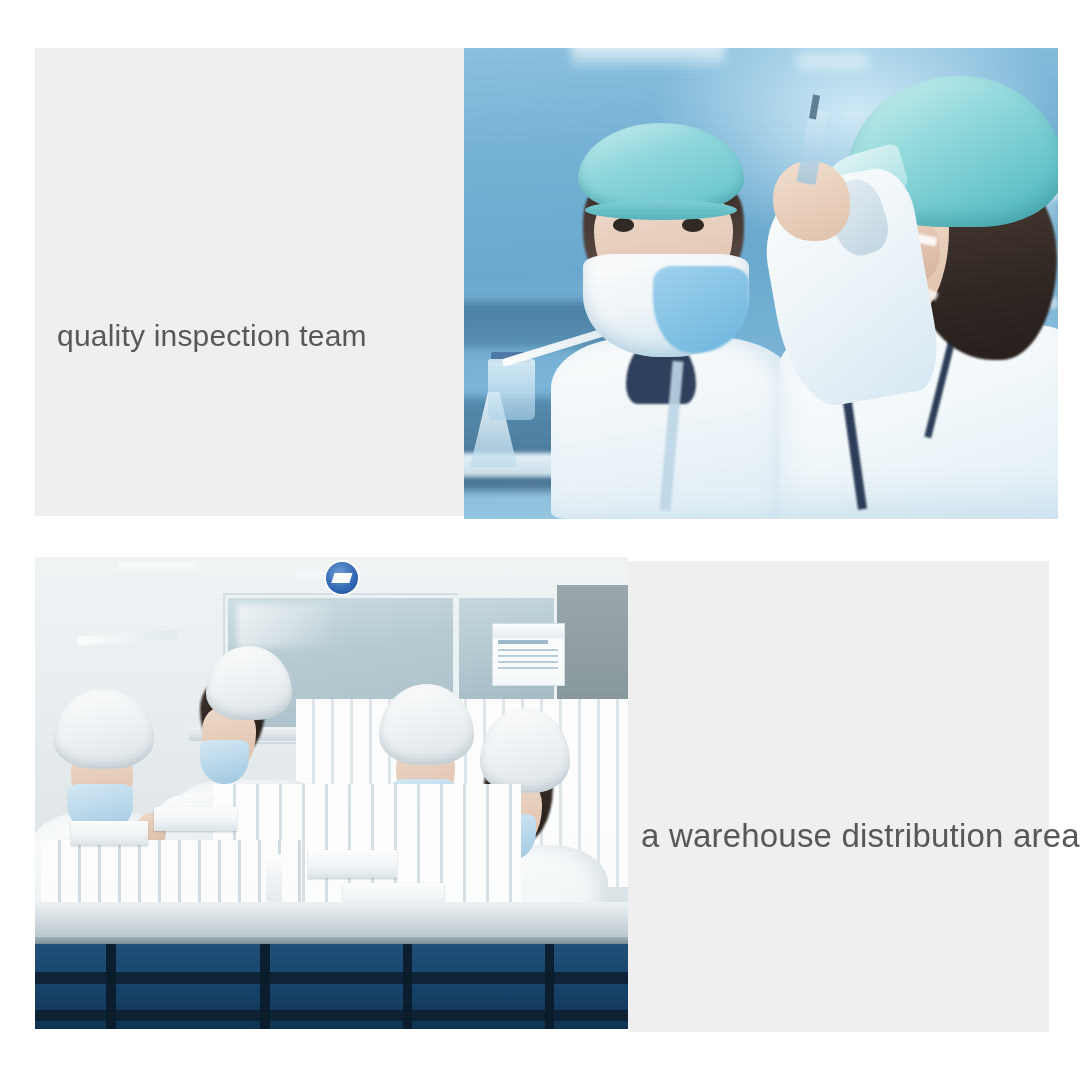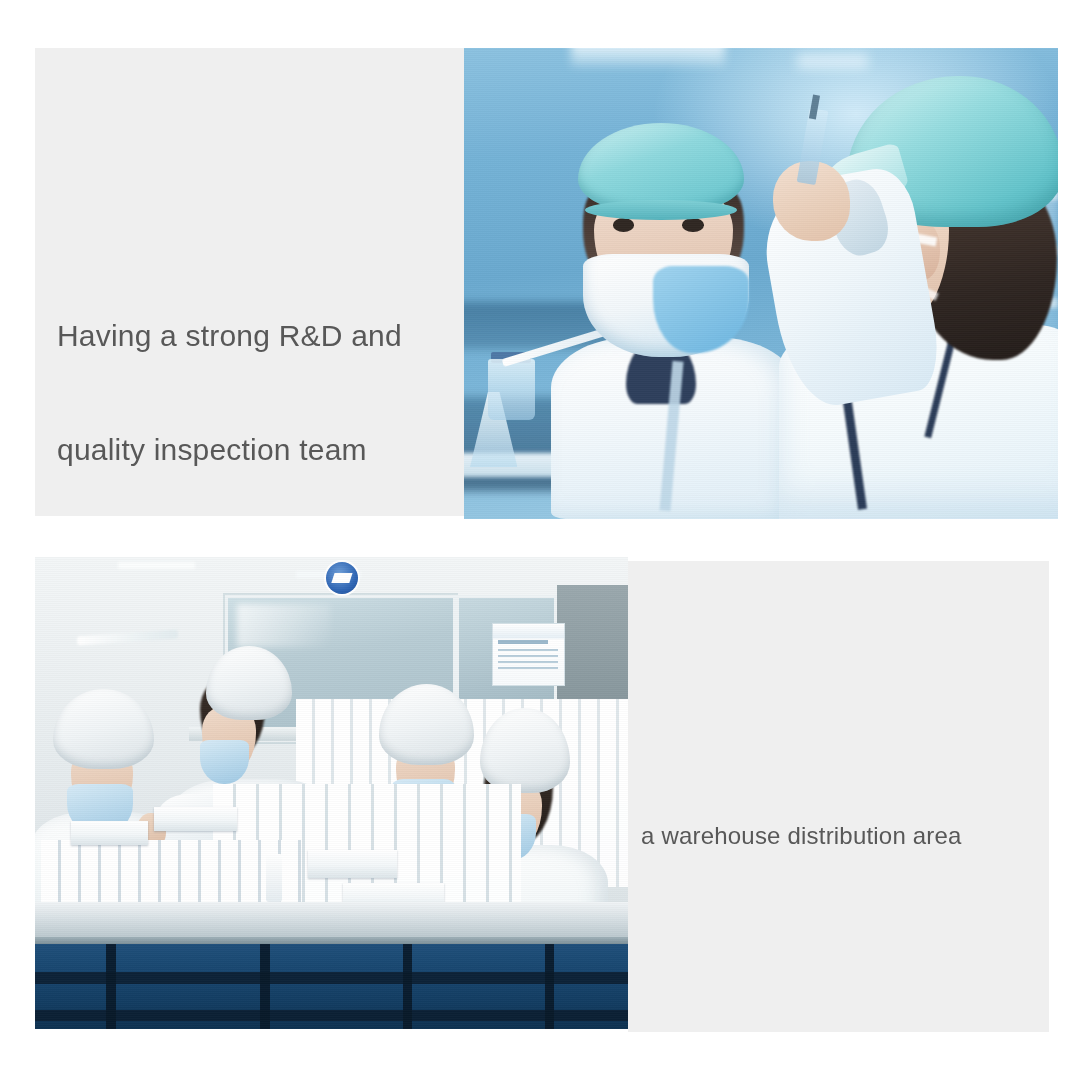--- a/index.html
+++ b/index.html
@@ -47,21 +47,21 @@
   }
   #caption-top {
     left: 57px;
     top: 241px;
     font-size: 30px;
     line-height: 38px;
   }
   #caption-bottom {
     left: 641px;
     top: 751px;
-    font-size: 24px;
+    font-size: 33px;
     line-height: 34px;
   }
 
   
   #photo-lab {
     left: 464px;
     top: 48px;
     width: 594px;
     height: 471px;
   }
@@ -518,21 +518,20 @@
   }
 </style>
 </head>
 <body>
 
 <div id="page">
 
   <div class="gray-panel" id="panel-top" style="left:35px; top:48px; width:429px; height:468px;"></div>
 
   <div class="caption" id="caption-top">
-    <span class="line">Having a strong R&amp;D and</span>
     <span class="line">quality inspection team</span>
   </div>
 
   <div class="photo" id="photo-lab">
     <div class="lab-bg"></div>
     <div class="lab-ceil"></div>
     <div class="lab-ceil2"></div>
     <div class="lab-shelf"></div>
     <div class="lab-shelf2"></div>
     <div class="lab-counter"></div>

